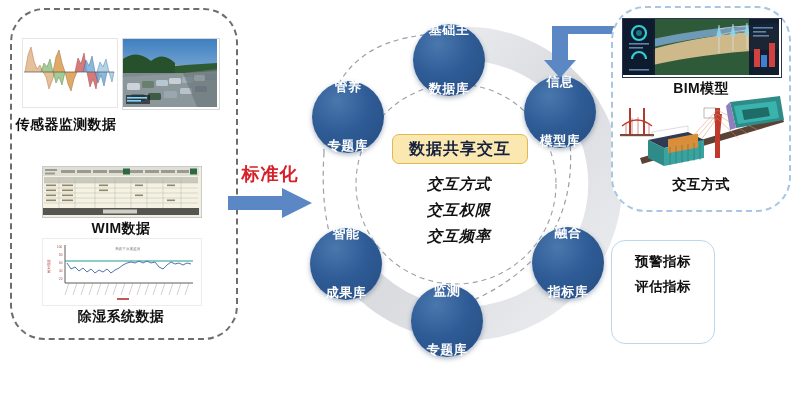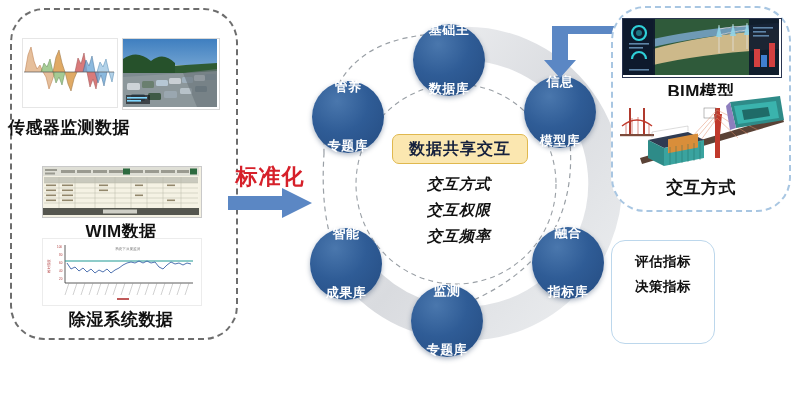--- a/index.html
+++ b/index.html
@@ -21,39 +21,39 @@
   }
   .panel-ind{
     left:611px;top:240px;width:104px;height:104px;
     border:1.5px solid #bcd7ec;border-radius:14px;background:#ffffff;
   }
 
   
   .thumb{position:absolute;background:#fff;overflow:hidden;}
   .cap{
     position:absolute;text-align:center;color:#111;
-    font-weight:bold;font-size:17px;letter-spacing:.4px;white-space:nowrap;
+    font-weight:bold;font-size:14px;letter-spacing:.4px;white-space:nowrap;
   }
 
   
   .wave{left:22px;top:38px;width:94px;height:68px;border:1px solid #e6e6e6;}
   .wave svg{display:block;}
 
   
   .traffic{left:122px;top:38px;width:96px;height:70px;border:1px solid #d8d8d8;}
 
   
   .wim{left:42px;top:166px;width:158px;height:50px;border:1px solid #c9c9c9;background:#f3f0e2;}
   
   .dehum{left:42px;top:238px;width:158px;height:66px;border:1px solid #ececec;background:#fff;}
 
   
   .std-label{
     position:absolute;left:228px;top:162px;width:84px;text-align:center;
-    color:#d6202a;font-weight:bold;font-size:22px;letter-spacing:1px;
+    color:#d6202a;font-weight:bold;font-size:18px;letter-spacing:1px;
     text-shadow:0 1px 0 #fff;
   }
   .std-arrow{position:absolute;left:228px;top:186px;width:86px;height:34px;}
 
   
   .ring-wrap{position:absolute;left:286px;top:4px;width:340px;height:360px;}
   .ring-wrap svg{display:block;}
 
   
   .node{
@@ -410,17 +410,17 @@
           <line x1="34" y1="36" x2="34" y2="42"></line>
         <line x1="70" y1="30" x2="70" y2="35"></line>
       </g>
       <rect x="86" y="12" width="12" height="10" fill="none" stroke="#777" stroke-width=".5"></rect>
     </svg>
   </div>
   <div class="cap fem-cap">交互方式</div>
 
   <div class="panel panel-ind"></div>
   <div class="ind-list">
+    <div>预警指标</div>
     <div>评估指标</div>
-    <div>决策指标</div>
   </div>
 
 </div>
 
 </body></html>

